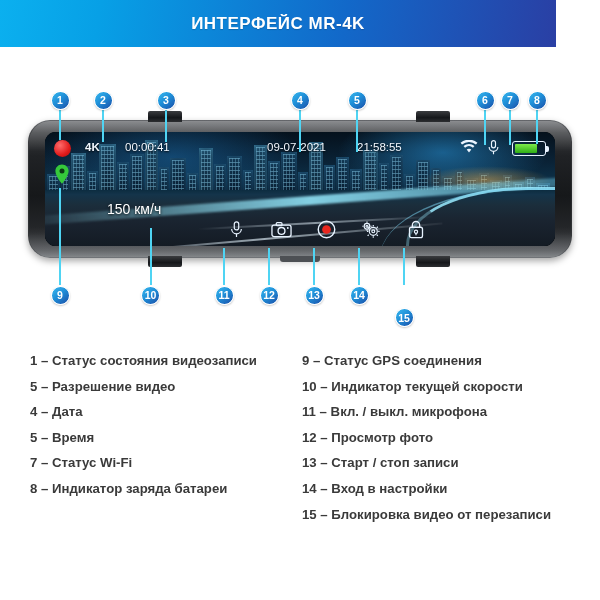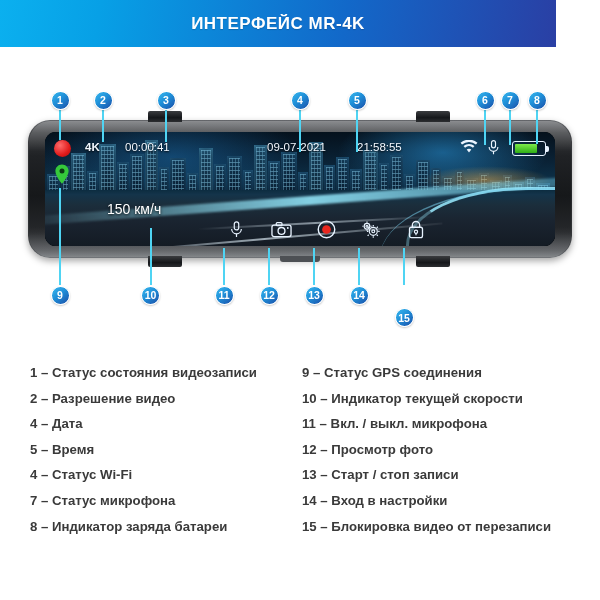--- a/index.html
+++ b/index.html
@@ -145,21 +145,21 @@
     background:linear-gradient(140deg,#39b9ef 0%,#1f8fd8 45%,#1b4ea8 100%);
     border:1.4px solid #ffffff;box-sizing:border-box;
     color:#fff;font-size:10.5px;font-weight:bold;
     display:flex;align-items:center;justify-content:center;
     box-shadow:0 1px 2px rgba(0,0,0,.22);
     z-index:6;
   }
   .leader{position:absolute;width:1.6px;background:#4fd4f3;z-index:2;}
 
   
-  .legend{position:absolute;left:0;top:360px;width:600px;height:210px;}
+  .legend{position:absolute;left:0;top:348px;width:600px;height:210px;}
   .col{position:absolute;top:0;}
   .col.left{left:30px;width:285px;}
   .col.right{left:302px;width:290px;}
   .lrow{font-size:13.2px;font-weight:bold;color:#3a3a3a;line-height:25.6px;white-space:nowrap;}
 </style>
 </head>
 <body>
 
 <div class="header">
   <div class="header-title">ИНТЕРФЕЙС MR-4K</div>
@@ -348,25 +348,24 @@
       <div class="leader" style="left: 358.2px; top: 201px; height: 37px;"></div>
       <div class="badge" style="left: 349.5px; top: 238.5px;">14</div>
       <div class="leader" style="left: 403.2px; top: 201px; height: 37px;"></div>
       <div class="badge" style="left: 394.5px; top: 245px; margin-top: 16px;">15</div>
     </div>
 </div>
 
 <div class="legend">
   <div class="col left" id="legend-left">
       <div class="lrow">1 – Статус состояния видеозаписи</div>
-      <div class="lrow">2 – Разрешение видео</div>
+      <div class="lrow">5 – Разрешение видео</div>
       <div class="lrow">4 – Дата</div>
       <div class="lrow">5 – Время</div>
-      <div class="lrow">4 – Статус Wi-Fi</div>
-      <div class="lrow">7 – Статус микрофона</div>
+      <div class="lrow">7 – Статус Wi-Fi</div>
       <div class="lrow">8 – Индикатор заряда батареи</div>
     </div>
   <div class="col right" id="legend-right">
       <div class="lrow">9 – Статус GPS соединения</div>
       <div class="lrow">10 – Индикатор текущей скорости</div>
       <div class="lrow">11 – Вкл. / выкл. микрофона</div>
       <div class="lrow">12 – Просмотр фото</div>
       <div class="lrow">13 – Старт / стоп записи</div>
       <div class="lrow">14 – Вход в настройки</div>
       <div class="lrow">15 – Блокировка видео от перезаписи</div>

